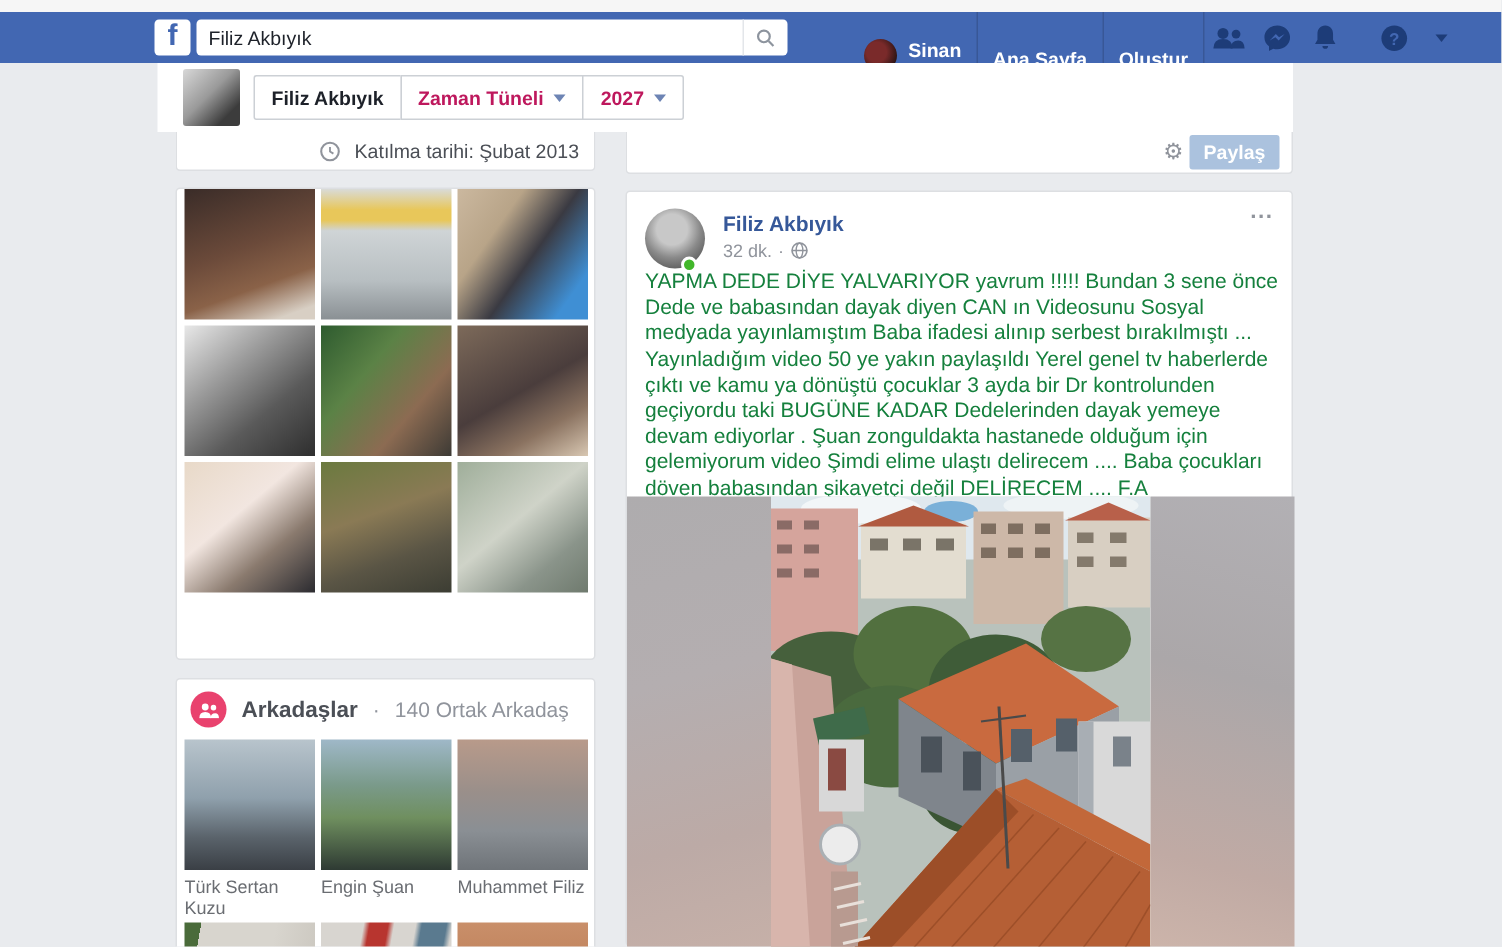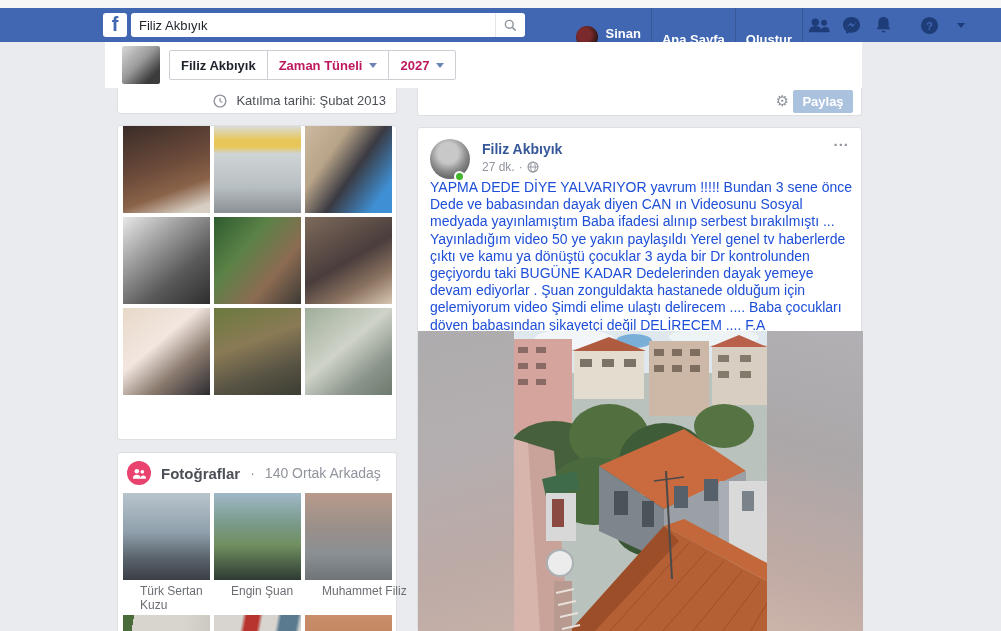--- a/index.html
+++ b/index.html
@@ -75,37 +75,37 @@
   .ph8 { background:linear-gradient(160deg,#6b7a3f 0%,#8a7a55 40%,#5a5545 70%,#3c3d33 100%); }
   .ph9 { background:linear-gradient(140deg,#9fae9a 0%,#cfd3c8 45%,#8a948a 75%,#6f7a6e 100%); }
 
   
   .card-friends { left:12px; top:410px; width:280px; height:250px; }
   .friend-grid { display:grid; grid-template-columns:repeat(3,87px); gap:4px; margin:0 5px; }
   .fr { width:87px; height:87px; cursor:pointer; }
   .fr1 { background:linear-gradient(180deg,#b8c4cc 0%,#8fa0ac 45%,#5a636b 75%,#3a3f45 100%); }
   .fr2 { background:linear-gradient(180deg,#9fb8c8 0%,#7a9a8a 35%,#6f8f5f 60%,#2e3a33 100%); }
   .fr3 { background:linear-gradient(180deg,#b89a8a 0%,#9a8f8a 40%,#8a8f94 70%,#6f7479 100%); }
-  .friend-names { display:grid; grid-template-columns:repeat(3,87px); gap:4px; margin:4px 22px 2px; }
+  .friend-names { display:grid; grid-template-columns:repeat(3,87px); gap:4px; margin:4px 5px 2px; }
   .friend-name { font-size:12px; color:#6a6d72; line-height:14px; cursor:pointer; }
   .fb1 { background:linear-gradient(100deg,#4a6b3a 0 11%,#d8d5ce 11% 60%,#c8c4bc 100%); }
   .fb2 { background:linear-gradient(100deg,#d8d5d0 0 28%,#b8352f 32% 44%,#d8d5d0 48% 62%,#5a7a8f 66% 82%,#d8d5d0 86%); }
   .fb3 { background:linear-gradient(180deg,#c98f6a 0%,#b87850 60%,#a86b45 100%); }
 
   
   .card-post { left:312px; top:85px; width:445px; height:504px; }
   .post-avatar { position:absolute; left:12px; top:11px; width:40px; height:40px; border-radius:50%;
                  background:radial-gradient(circle at 45% 35%, #c8c8c8 0 30%, #8a8a8a 55%, #3a3a3a 100%); cursor:pointer; }
   .online-dot { position:absolute; left:36px; top:43px; width:11px; height:11px; border-radius:50%;
                 background:#42b72a; border:2px solid #fff; }
   .post-author { position:absolute; left:64px; top:13px; font-size:14px; font-weight:bold; color:#365899; cursor:pointer; }
   .post-meta { position:absolute; left:64px; top:32px; font-size:12px; color:#90949c; display:flex; align-items:center; gap:4px; }
   .post-options { position:absolute; right:12px; top:4px; font-size:15px; font-weight:bold; color:#90949c;
                   letter-spacing:1px; cursor:pointer; }
-  .post-text { position:absolute; left:12px; top:51px; width:422px; font-size:14px; line-height:17.2px; color:#1d4ed8; }
+  .post-text { position:absolute; left:12px; top:51px; width:422px; font-size:14px; line-height:17.2px; color:#15803d; }
   .post-image { position:absolute; left:0; top:203px; width:445px; height:301px; display:flex; cursor:pointer; }
   .blur-left { width:96px; height:301px;
                background:linear-gradient(165deg,#aeacae 0%,#b4aeb0 40%,#bcaaa6 75%,#c6b0a8 100%); }
   .blur-right { width:96px; height:301px;
                 background:linear-gradient(195deg,#b2b0b4 0%,#aba7a9 40%,#c0aaa4 80%,#ccb4aa 100%); }
   .scene { width:253px; height:301px; flex:none; }
 </style>
 </head>
 <body>
 
@@ -220,21 +220,21 @@
   <div class="card card-friends">
     <div class="card-head">
       <span class="head-icon" style="background:#e9426e">
         <svg width="14" height="11" viewBox="0 0 16 12">
             <circle cx="5.5" cy="3.5" r="2.6" fill="#fff"></circle>
             <path d="M1 12 q0-4.6 4.5-4.6 q4.5 0 4.5 4.6 z" fill="#fff"></path>
             <circle cx="11.8" cy="4" r="2.1" fill="#fff"></circle>
             <path d="M9.5 12 q0.2-3.8 3.6-3.8 q2.8 0 2.9 3.8 z" fill="#fff"></path>
           </svg>
       </span>
-      <span class="head-title">Fotoğraflar</span>
+      <span class="head-title">Arkadaşlar</span>
       <span class="head-sub">·</span>
       <span class="head-sub">140 Ortak Arkadaş</span>
     </div>
     <div class="friend-grid">
       <div class="fr fr1"></div>
       <div class="fr fr2"></div>
       <div class="fr fr3"></div>
     </div>
     <div class="friend-names">
       <div class="friend-name">Türk Sertan Kuzu</div>
@@ -246,21 +246,21 @@
       <div class="fr fb2"></div>
       <div class="fr fb3"></div>
     </div>
   </div>
 
   <div class="card card-post">
     <div class="post-avatar"></div>
     <div class="online-dot"></div>
     <div class="post-author">Filiz Akbıyık</div>
     <div class="post-meta">
-      <span>27 dk.</span>
+      <span>32 dk.</span>
       <span>·</span>
       <svg width="12" height="12" viewBox="0 0 14 14">
         <circle cx="7" cy="7" r="5.8" fill="none" stroke="#90949c" stroke-width="1.3"></circle>
         <ellipse cx="7" cy="7" rx="2.6" ry="5.8" fill="none" stroke="#90949c" stroke-width="1.1"></ellipse>
         <line x1="1.2" y1="7" x2="12.8" y2="7" stroke="#90949c" stroke-width="1.1"></line>
       </svg>
     </div>
     <div class="post-options">...</div>
     <div class="post-text">YAPMA DEDE DİYE YALVARIYOR yavrum !!!!! Bundan 3 sene önce Dede ve babasından dayak diyen CAN ın Videosunu Sosyal medyada yayınlamıştım Baba ifadesi alınıp serbest bırakılmıştı ... Yayınladığım video 50 ye yakın paylaşıldı Yerel genel tv haberlerde çıktı ve kamu ya dönüştü çocuklar 3 ayda bir Dr kontrolunden geçiyordu taki BUGÜNE KADAR Dedelerinden dayak yemeye devam ediyorlar . Şuan zonguldakta hastanede olduğum için gelemiyorum video Şimdi elime ulaştı delirecem .... Baba çocukları döven babasından şikayetçi değil DELİRECEM .... F.A</div>
 

